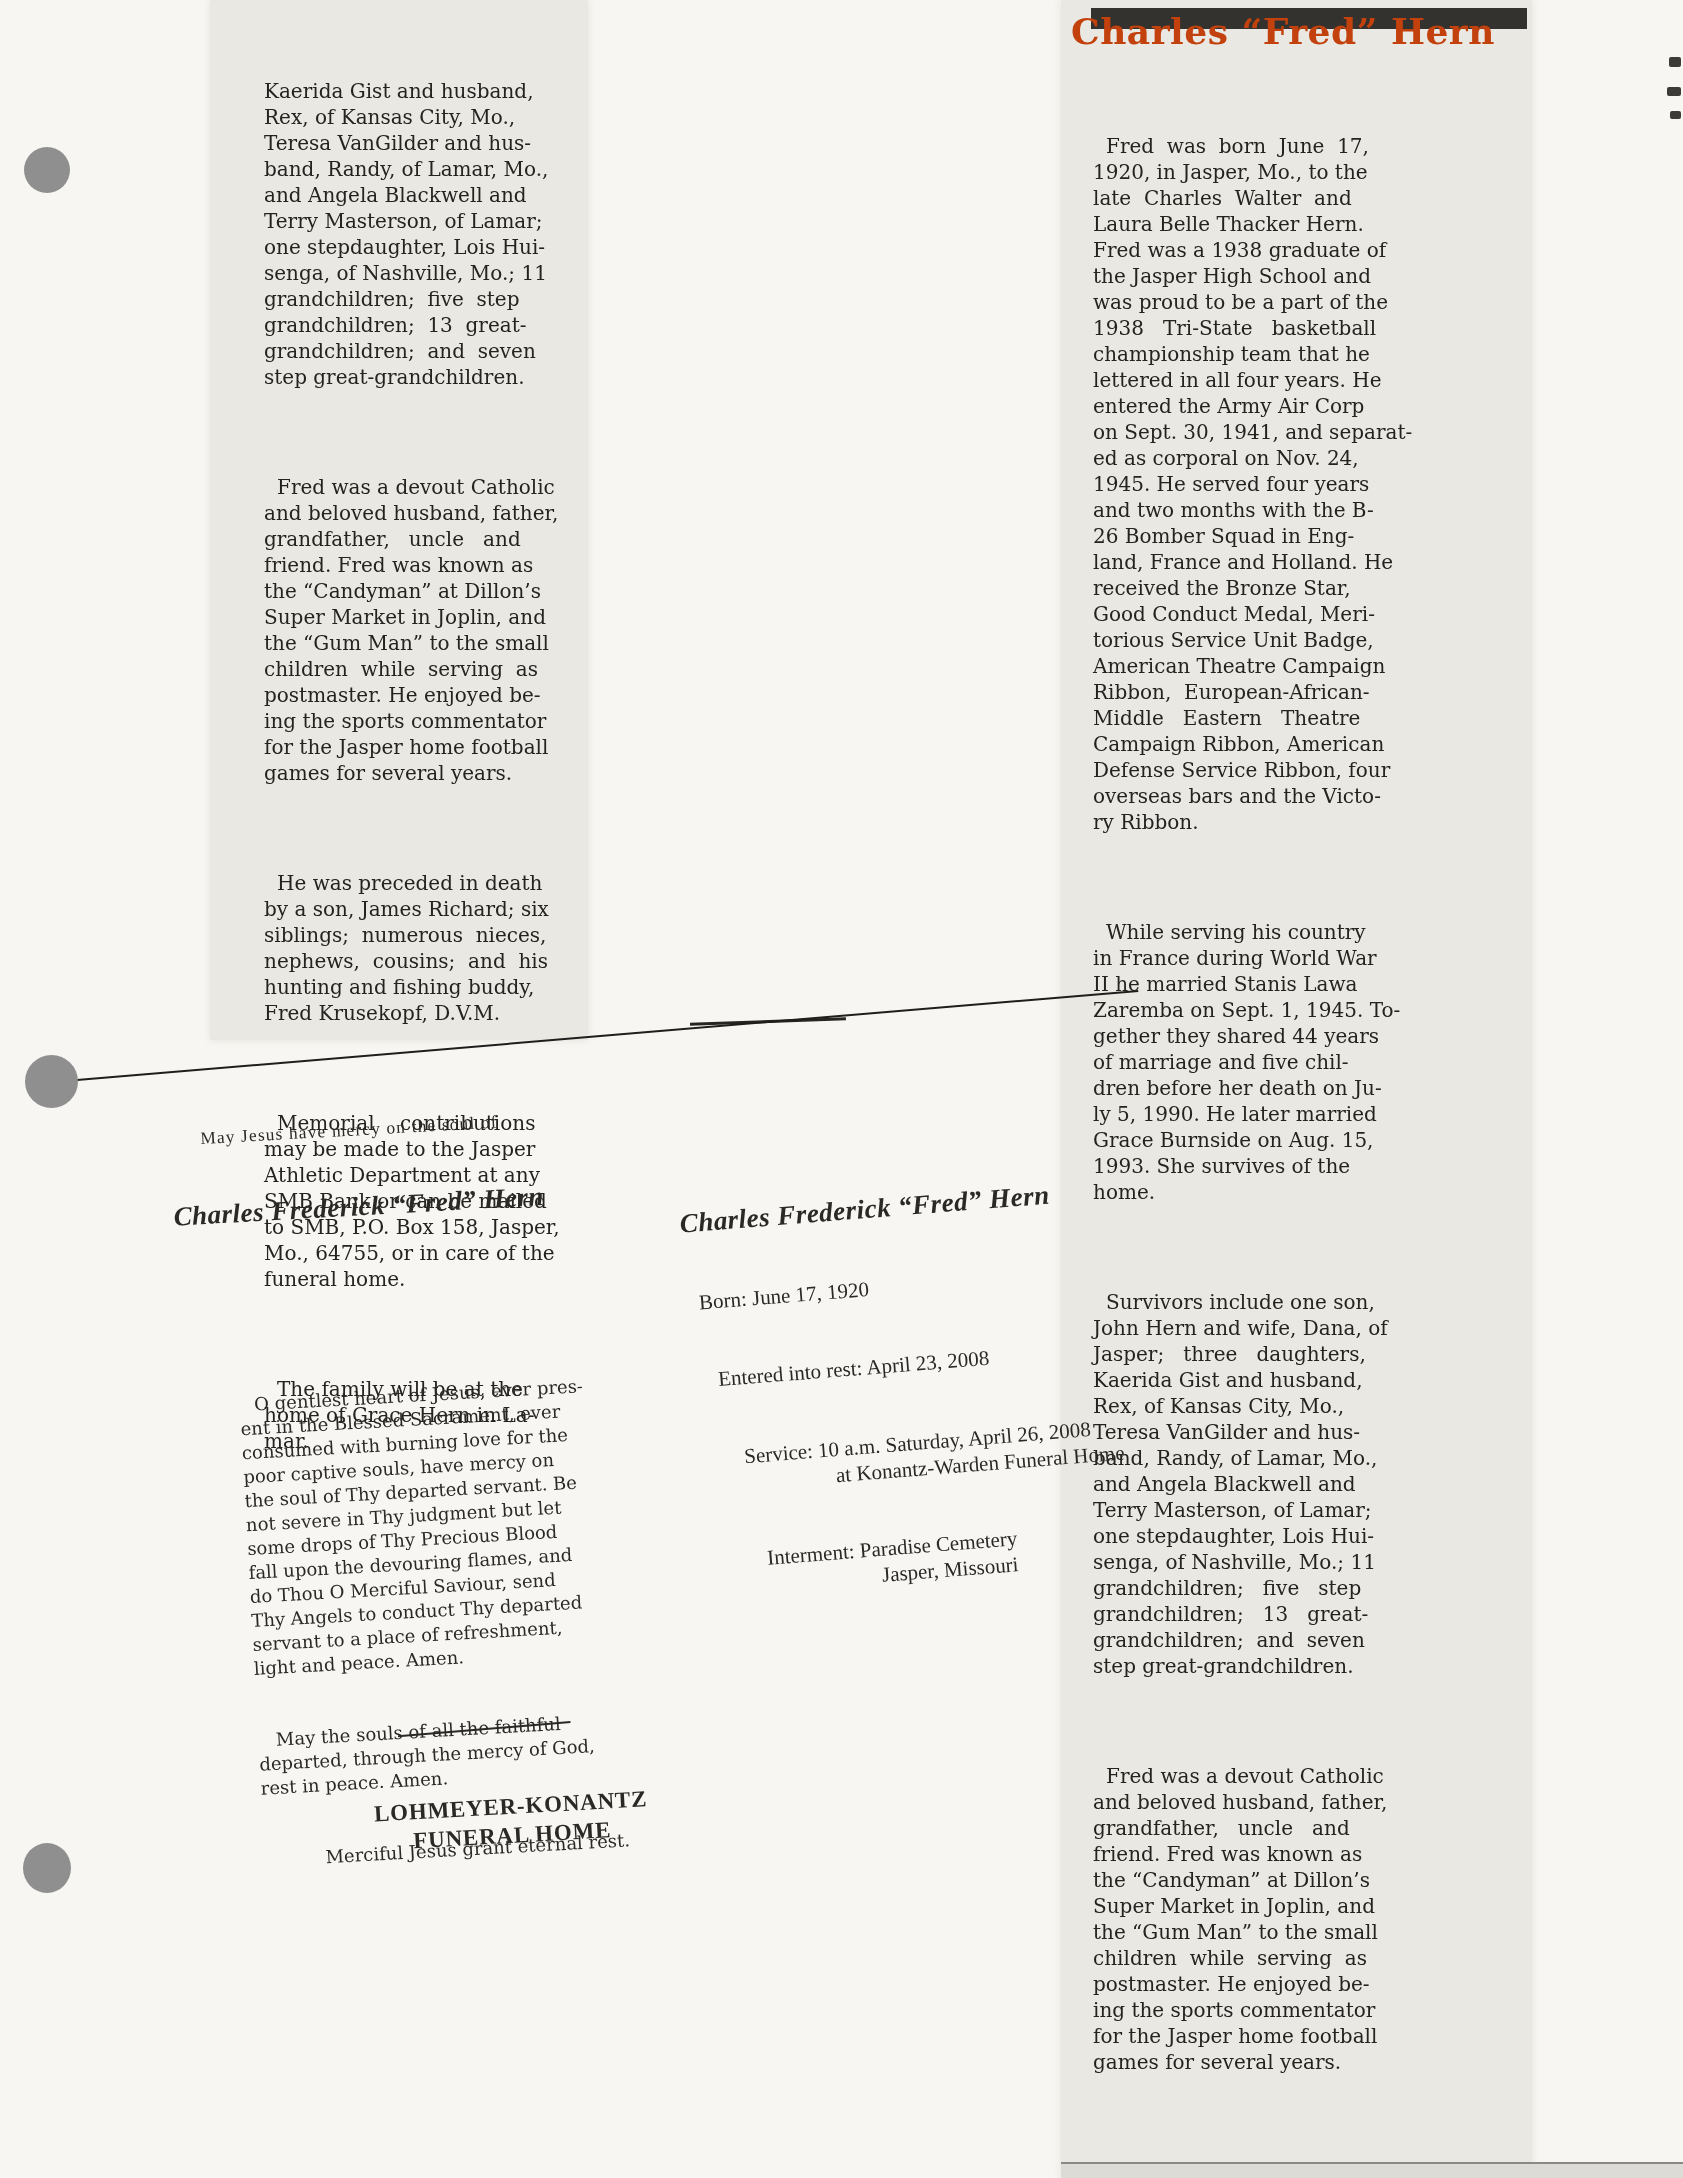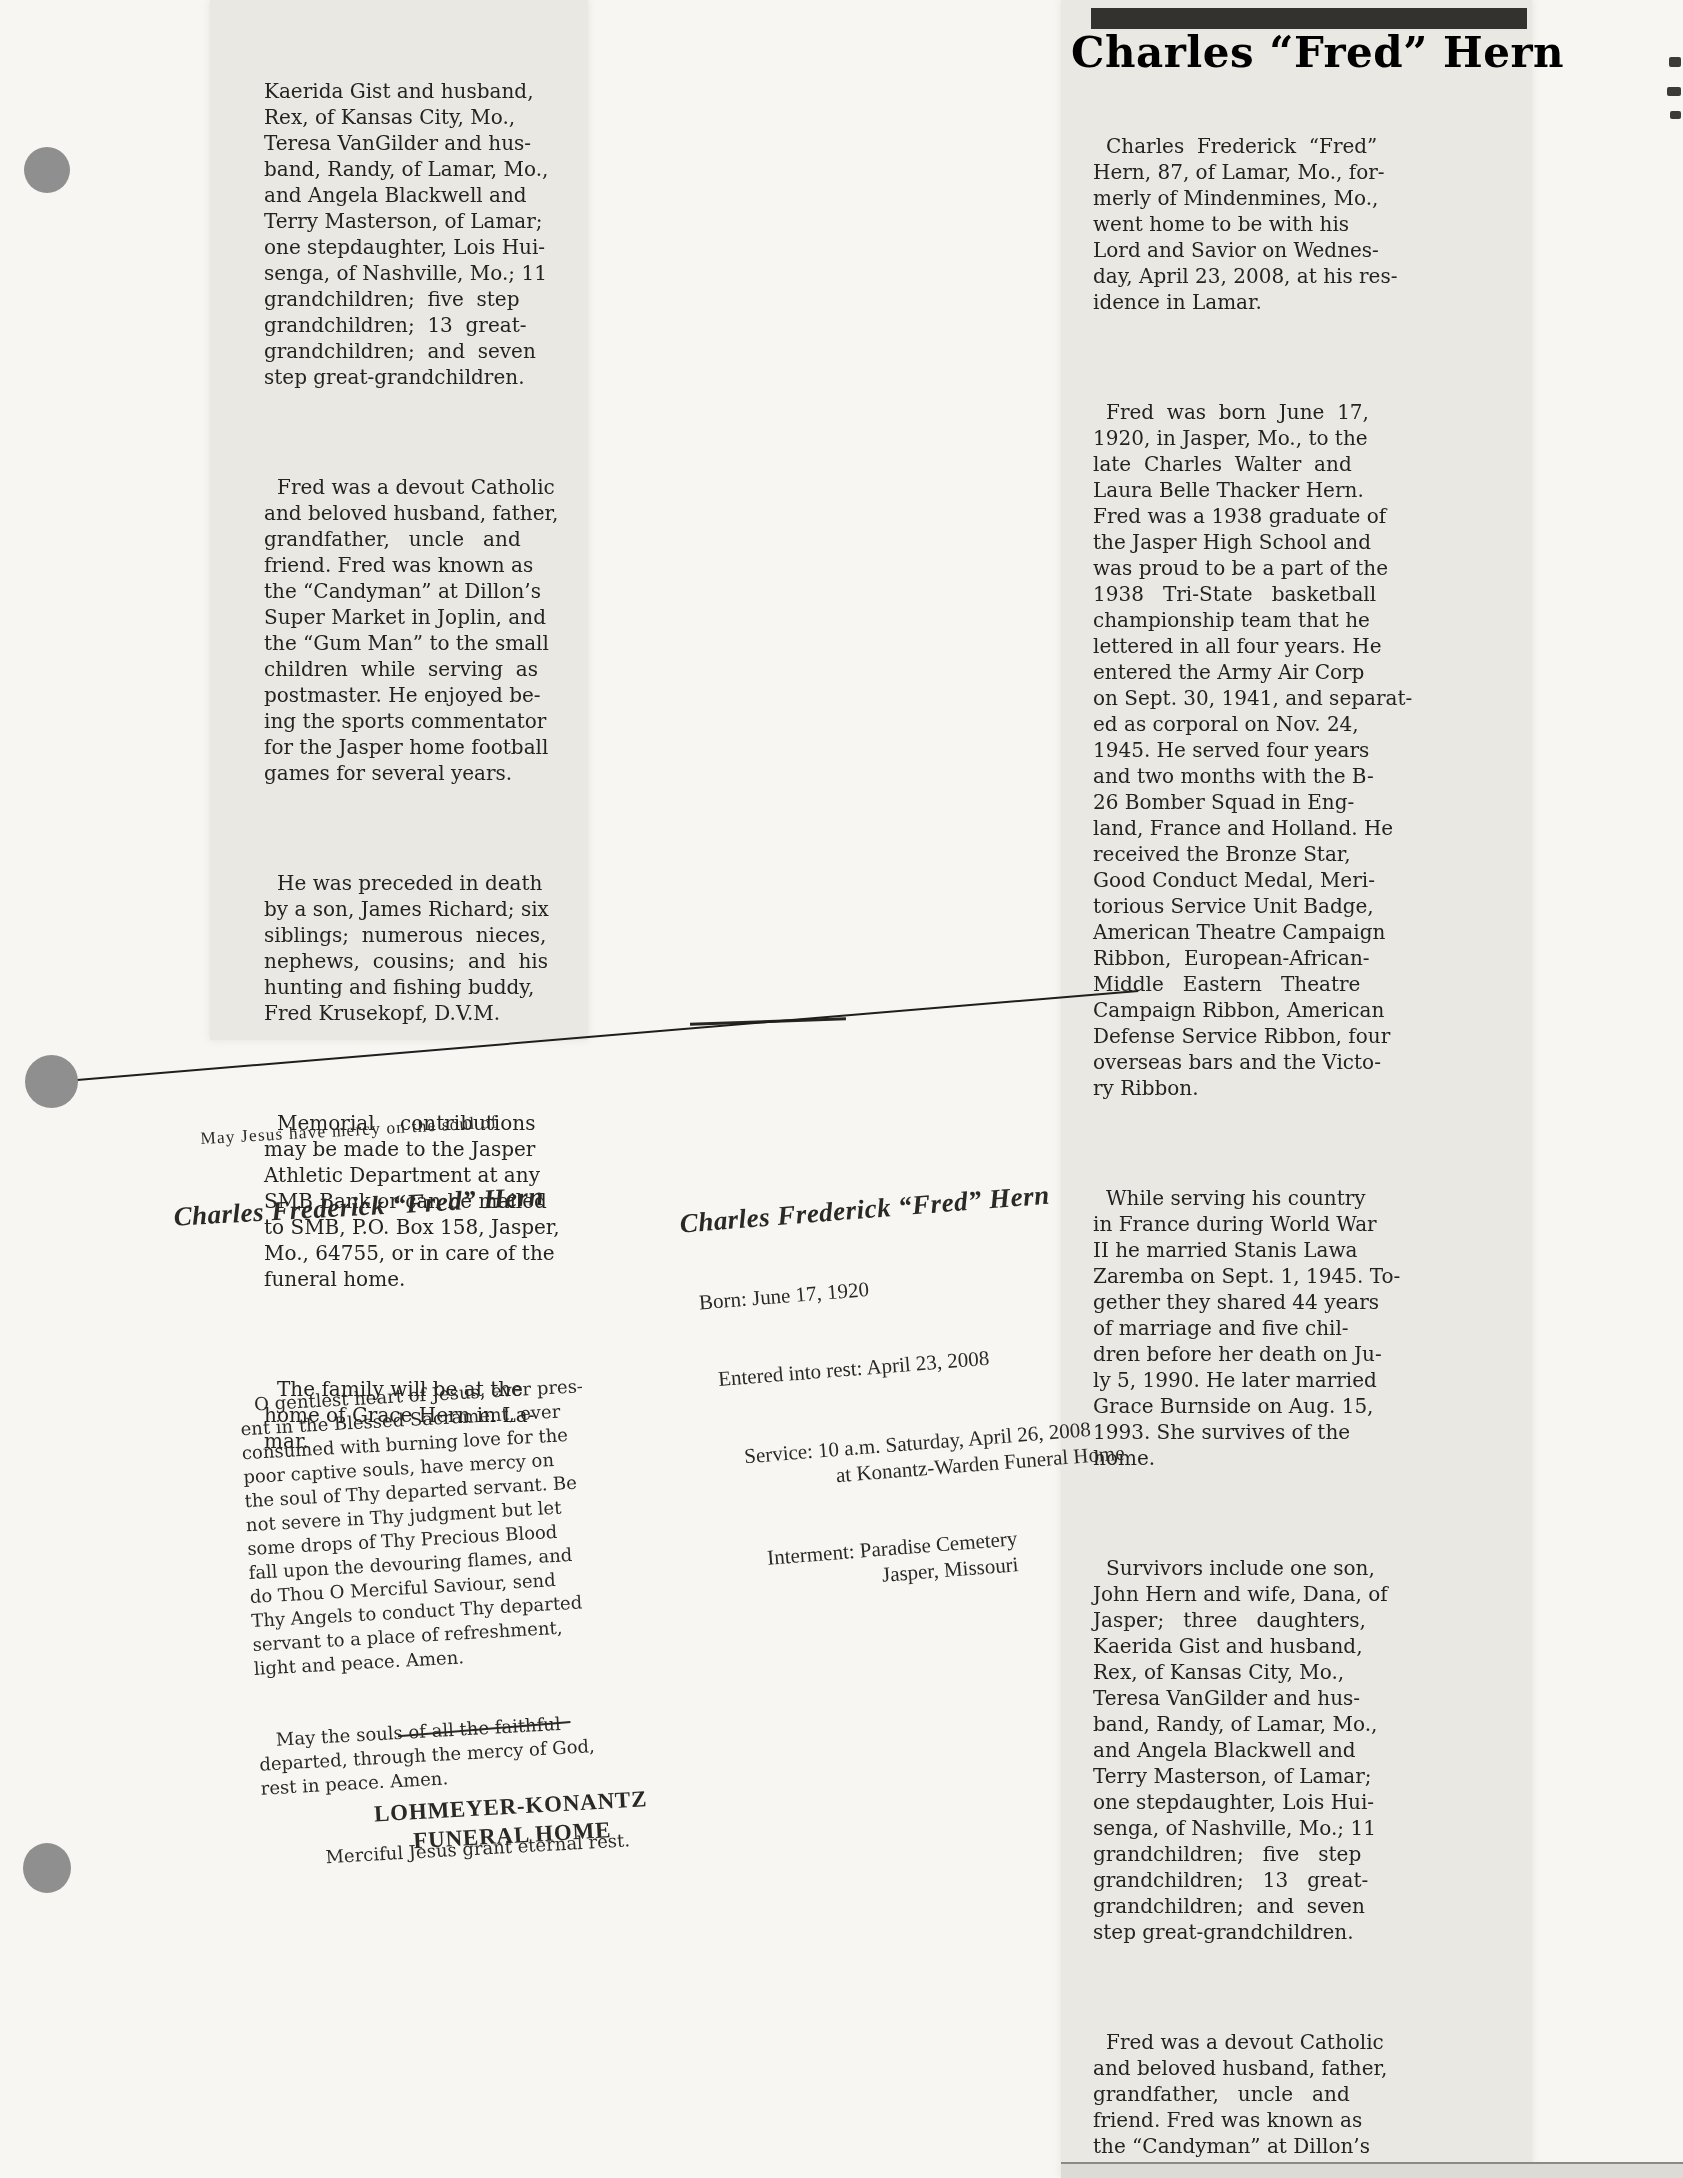--- a/index.html
+++ b/index.html
@@ -14,22 +14,22 @@
   .left-clip{left:210px;top:0;width:378px;height:1040px;}
   .right-clip{left:1061px;top:0;width:471px;height:2178px;}
   .top-bar{position:absolute;left:30px;top:8px;width:436px;height:21px;background:#33322f;z-index:2;}
   
   .col{position:absolute;z-index:2;white-space:pre;}
   .col p{margin:16px;}
   .leftcol{left:248px;top:10px;width:329px;font-size:20px;line-height:26px;}
   .rightcol{left:1077px;top:65px;width:378px;font-size:20px;line-height:26px;}
   .ind{text-indent:13px;}
   .headline{
-    position:absolute;left:1071px;top:30px;z-index:2;margin:0;
-    font-size:42px;font-weight:bold;letter-spacing:0.5px;color:#000000;line-height:1.1;
+    position:absolute;left:1071px;top:12px;z-index:2;margin:0;
+    font-size:36px;font-weight:bold;letter-spacing:0.5px;color:#c2410c;line-height:1.1;
     font-family:"DejaVu Serif", serif;white-space:pre;
   }
   .end-rule{position:absolute;left:690px;top:1020px;width:156px;height:3px;background:#26251f;transform:rotate(-2deg);z-index:2;}
   
   .scratch-line{
     position:absolute;left:77px;top:1079px;width:1065px;height:2px;background:#1f1e1c;
     transform:rotate(-4.8deg);transform-origin:left center;z-index:3;
   }
   
   .hole{position:absolute;background:#8f8f8f;border-radius:50%;z-index:4;}
@@ -115,27 +115,20 @@
 home of Grace Hern in La-
 mar.</p>
   </div>
   <div class="end-rule"></div>
 
   <section class="clip right-clip">
     <div class="top-bar"></div>
   </section>
   <h1 class="headline">Charles “Fred” Hern</h1>
   <div class="col rightcol">
-    <p class="ind">Charles  Frederick  “Fred”
-Hern, 87, of Lamar, Mo., for-
-merly of Mindenmines, Mo.,
-went home to be with his
-Lord and Savior on Wednes-
-day, April 23, 2008, at his res-
-idence in Lamar.</p>
     <p class="ind">Fred  was  born  June  17,
 1920, in Jasper, Mo., to the
 late  Charles  Walter  and
 Laura Belle Thacker Hern.
 Fred was a 1938 graduate of
 the Jasper High School and
 was proud to be a part of the
 1938   Tri-State   basketball
 championship team that he
 lettered in all four years. He

